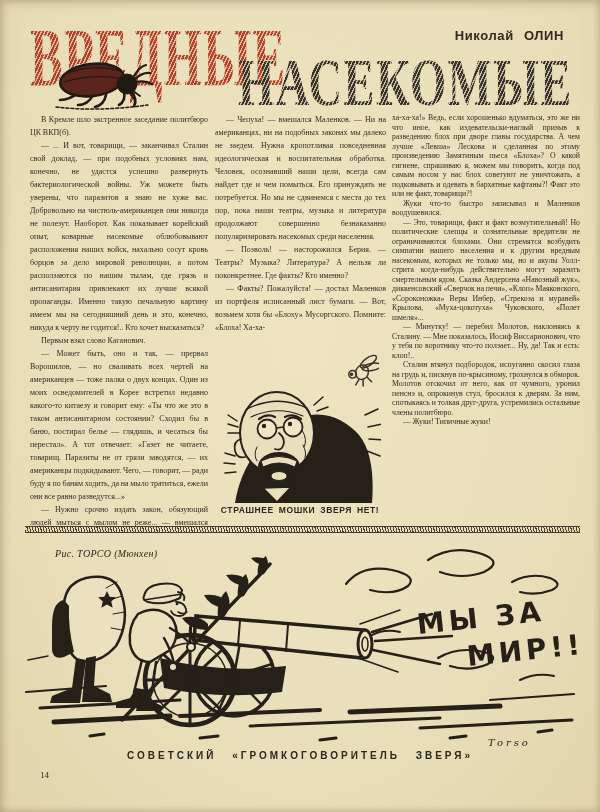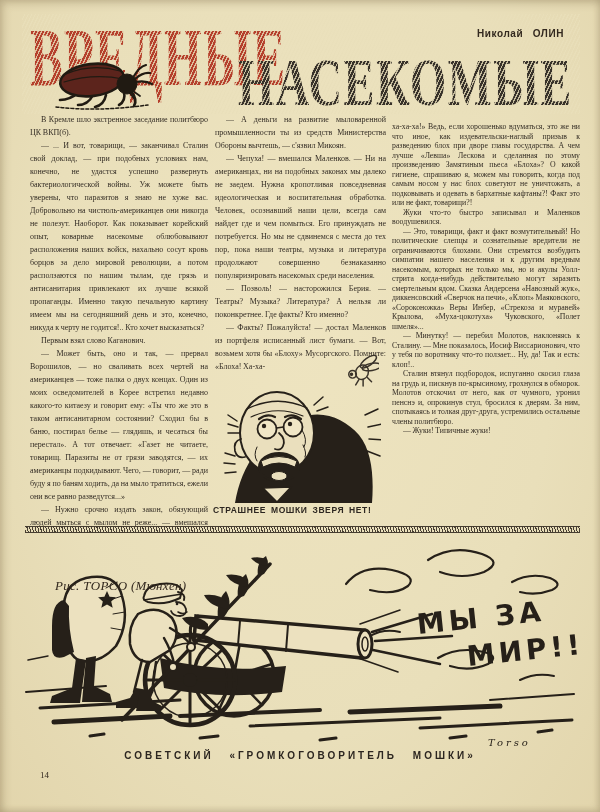--- a/index.html
+++ b/index.html
@@ -13,21 +13,21 @@
     position:relative;width:600px;height:812px;
     background:
       radial-gradient(ellipse at 50% 40%, #eee4c0 0%, #e9dfba 60%, #e2d5ac 100%);
     box-shadow: inset 3px 3px 8px rgba(90,70,40,.25), inset -2px -2px 6px rgba(90,70,40,.18);
     color:#332c24;
   }
   
   .author{
     position:absolute;top:28px;right:36px;z-index:7;
     font-family:"Liberation Sans",sans-serif;
-    font-weight:bold;font-size:10px;letter-spacing:.6px;word-spacing:6px;color:#33291f;margin-left:8px;
+    font-weight:bold;font-size:13px;letter-spacing:.6px;word-spacing:6px;color:#33291f;margin-left:8px;
   }
   .title-red{
     position:absolute;left:30px;top:16px;margin:0;z-index:3;
     font-family:"Liberation Serif",serif;font-weight:bold;
     font-size:74px;line-height:1;letter-spacing:2px;color:#b5402c;
     transform:scale(0.66,1.12);transform-origin:top left;white-space:nowrap;
   }
   .title-black{
     position:absolute;left:238px;top:48px;margin:0;z-index:3;
     font-family:"Liberation Serif",serif;font-weight:bold;
@@ -43,39 +43,39 @@
   
   .col{
     position:absolute;top:113px;
     font-size:8px;line-height:13px;text-align:justify;
     word-spacing:-0.3px;max-height:414px;overflow:hidden;color:#332c24;
   }
   .col p{margin:0;text-indent:11px;}
   .col1{left:30px;width:178px;}
   .col2{left:215px;width:171px;}
   .col3{left:392px;width:188px;font-size:7.8px;line-height:9.5px;}
-  .col3 p:first-child{text-indent:0;margin-top:9px;}
+  .col3 p:first-child{text-indent:0;}
   
   .fly{position:absolute;left:343px;top:349px;width:36px;height:38px;z-index:2;}
   .midge-cartoon{position:absolute;left:221px;top:381px;width:160px;height:122px;z-index:2;}
   .midge-caption{
     position:absolute;left:213px;top:505px;width:174px;z-index:2;
-    text-align:left;font-family:"Liberation Sans",sans-serif;
+    text-align:center;font-family:"Liberation Sans",sans-serif;
     font-weight:bold;font-size:8.5px;letter-spacing:.6px;word-spacing:2px;color:#2c2620;
   }
   
   .divider{
     position:absolute;left:25px;top:526px;width:555px;height:7px;box-sizing:border-box;
     border-top:1px solid #473e31;border-bottom:1px solid #473e31;
     background:repeating-linear-gradient(75deg, #473e31 0 1px, rgba(0,0,0,0) 1px 2.6px);
   }
   
   .credit{
     position:absolute;left:55px;top:548px;z-index:3;
-    font-style:italic;font-size:13px;letter-spacing:.3px;color:#33291f;margin-top:30px;
+    font-style:italic;font-size:10px;letter-spacing:.3px;color:#33291f;
   }
   .cannon-cartoon{position:absolute;left:20px;top:540px;width:560px;height:212px;z-index:2;}
   .bottom-caption{
     position:absolute;left:0;top:750px;width:600px;text-align:center;
     font-family:"Liberation Sans",sans-serif;font-weight:bold;font-size:10px;
     letter-spacing:3px;word-spacing:10px;color:#2c2620;
   }
   .page-number{position:absolute;left:40px;top:770px;font-size:9px;color:#33291f;text-align:center;}
 </style>
 </head>
@@ -109,21 +109,20 @@
 
   <div class="col col1">
     <p>В Кремле шло экстренное заседание политбюро ЦК ВКП(б).</p>
     <p>— ... И вот, товарищи, — заканчивал Сталин свой доклад, — при подобных условиях нам, конечно, не удастся успешно развернуть бактериологической войны. Уж можете быть уверены, что паразитов я знаю не хуже вас. Добровольно на чистюль-американцев они никогда не полезут. Наоборот. Как показывает корейский опыт, коварные насекомые облюбовывают расположения наших войск, нахально сосут кровь борцов за дело мировой революции, а потом расползаются по нашим тылам, где грязь и антисанитария привлекают их лучше всякой пропаганды. Именно такую печальную картину имеем мы на сегодняшний день и это, конечно, никуда к черту не годится!.. Кто хочет высказаться?</p>
     <p>Первым взял слово Каганович.</p>
     <p>— Может быть, оно и так, — прервал Ворошилов, — но сваливать всех чертей на американцев — тоже палка о двух концах. Один из моих осведомителей в Корее встретил недавно какого-то китаезу и говорит ему: «Ты что же это в таком антисанитарном состоянии? Сходил бы в баню, постирал белье — глядишь, и чесаться бы перестал». А тот отвечает: «Газет не читаете, товарищ. Паразиты не от грязи заводятся, — их американцы подкидывают. Чего, — говорит, — ради буду я по баням ходить, да на мыло тратиться, ежели они все равно разведутся...»</p>
     <p>— Нужно срочно издать закон, обязующий людей мыться с мылом не реже... — вмешался Андреев.</p>
   </div>
 
   <div class="col col2">
-    <p>— А деньги на развитие мыловаренной промышленности ты из средств Министерства Обороны вычтешь, — с'язвил Микоян.</p>
     <p>— Чепуха! — вмешался Маленков. — Ни на американцах, ни на подобных законах мы далеко не заедем. Нужна кропотливая повседневная идеологическая и воспитательная обработка. Человек, осознавший наши цели, всегда сам найдет где и чем помыться. Его принуждать не потребуется. Но мы не сдвинемся с места до тех пор, пока наши театры, музыка и литература продолжают совершенно безнаказанно популяризировать насекомых среди населения.</p>
     <p>— Позволь! — насторожился Берия. —Театры? Музыка? Литература? А нельзя ли поконкретнее. Где факты? Кто именно?</p>
     <p>— Факты? Пожалуйста! — достал Маленков из портфеля исписанный лист бумаги. — Вот, возьмем хотя бы «Блоху» Мусоргского. Помните: «Блоха! Ха-ха-</p>
   </div>
 
   <div class="col col3">
     <p>ха-ха-ха!» Ведь, если хорошенько вдуматься, это же ни что иное, как издевательски-наглый призыв к разведению блох при дворе главы государства. А чем лучше «Левша» Лескова и сделанная по этому произведению Замятиным пьеса «Блоха»? О какой гигиене, спрашиваю я, можем мы говорить, когда под самым носом у нас блох советуют не уничтожать, а подковывать и одевать в бархатные кафтаны?! Факт это или не факт, товарищи?!</p>
     <p>Жуки что-то быстро записывал и Маленков воодушевился.</p>
     <p>— Это, товарищи, факт и факт возмутительный! Но политические слепцы и сознательные вредители не ограничиваются блохами. Они стремятся возбудить симпатии нашего населения и к другим вредным насекомым, которых не только мы, но и акулы Уолл-стрита когда-нибудь действительно могут заразить смертельным ядом. Сказка Андерсена «Навозный жук», диккенсовский «Сверчок на печи», «Клоп» Маяковского, «Сороконожка» Веры Инбер, «Стрекоза и муравей» Крылова, «Муха-цокотуха» Чуковского, «Полет шмеля»...</p>
     <p>— Минутку! — перебил Молотов, наклоняясь к Сталину. — Мне показалось, Иосиф Виссарионович, что у тебя по воротнику что-то ползает... Ну, да! Так и есть: клоп!..</p>
@@ -253,16 +252,16 @@
       <path d="M122,120 L114,152 M136,122 L132,152" stroke-width="2.5" fill="none"></path>
       <path d="M116,148 l-6,10 l-14,4 l0,6 l26,0 l6,-18 z" fill="#262019" stroke="none"></path>
       <path d="M134,150 l-4,10 l12,6 l-2,5 l-24,0 l4,-21 z" fill="#262019" stroke="none"></path>
     </g>
 
     <text x="398" y="94" font-family="DejaVu Sans, sans-serif" font-size="28" font-weight="bold" fill="#262019" letter-spacing="4" transform="rotate(-6 398 94)">МЫ ЗА</text>
     <text x="448" y="126" font-family="DejaVu Sans, sans-serif" font-size="28" font-weight="bold" fill="#262019" letter-spacing="4" transform="rotate(-6 448 126)">МИР!!</text>
     <text x="468" y="206" font-family="DejaVu Serif, serif" font-style="italic" font-size="10" letter-spacing="3" fill="#262019">Torso</text>
   </svg>
 
-  <div class="bottom-caption">СОВЕТСКИЙ «ГРОМКОГОВОРИТЕЛЬ МОШКИ»</div>
+  <div class="bottom-caption">СОВЕТСКИЙ «ГРОМКОГОВОРИТЕЛЬ ЗВЕРЯ»</div>
   <div class="page-number">14</div>
 
 </div>
 
 </body></html>

